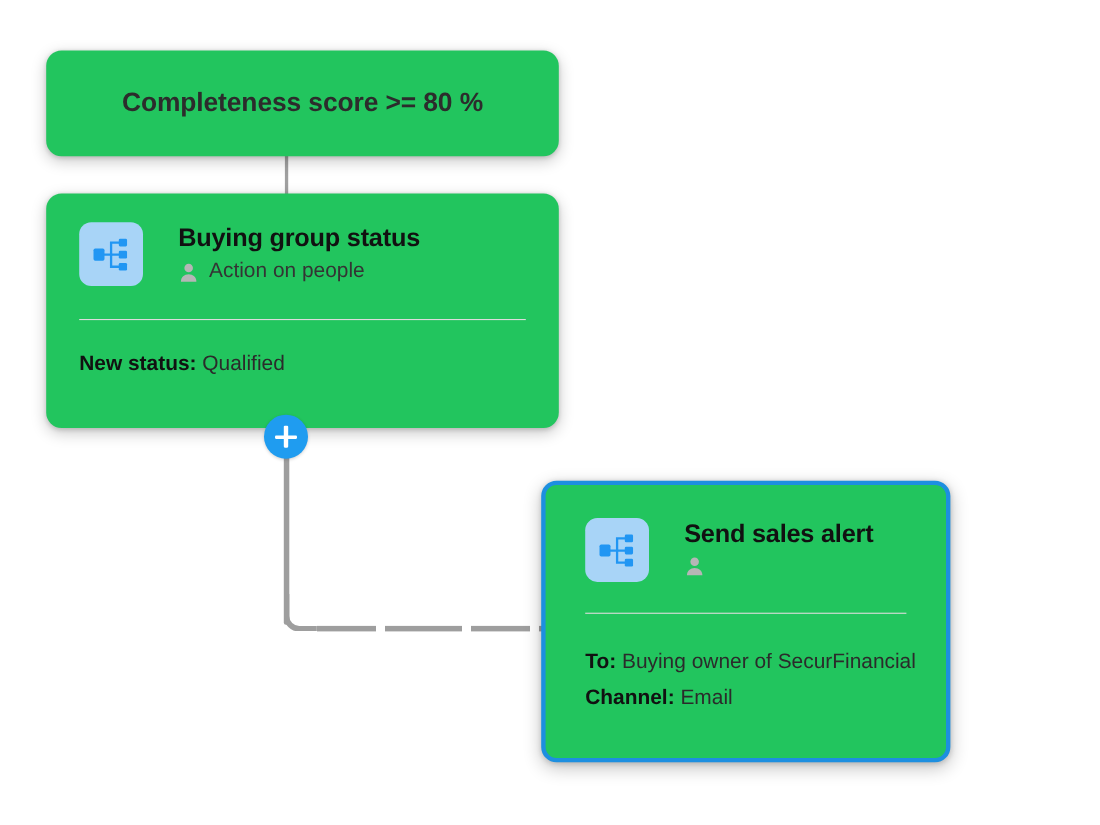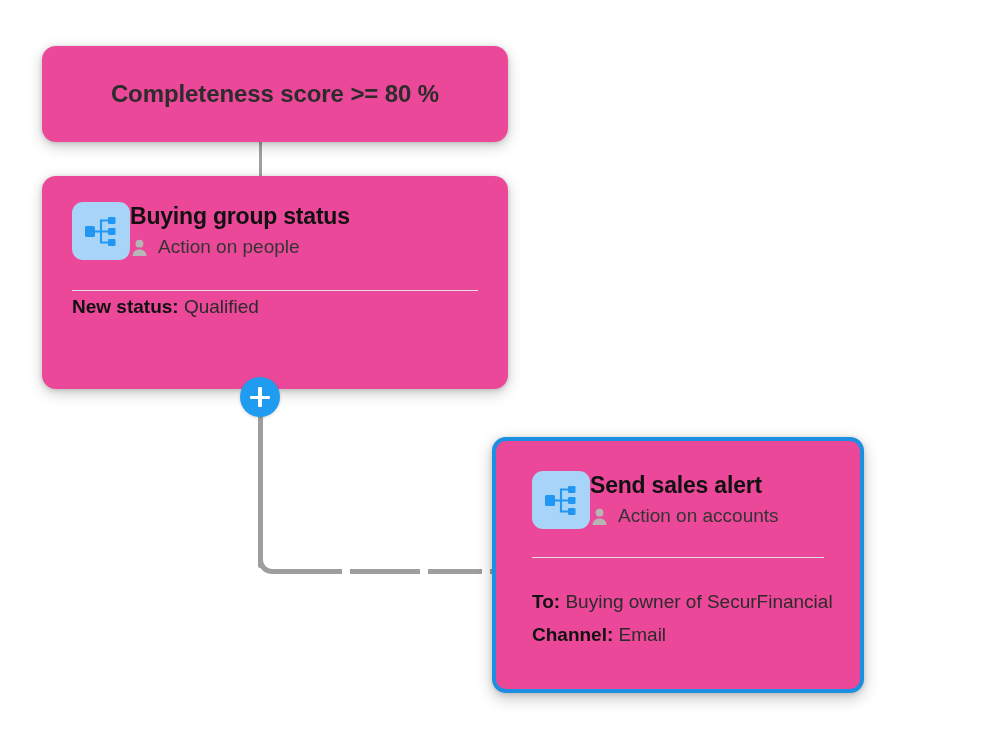--- a/index.html
+++ b/index.html
@@ -95,21 +95,21 @@
     width: 20px; height: 3.4px;
   }
   #add-node-button .plus-v {
     left: 18.3px; top: 10px;
     width: 3.4px; height: 20px;
   }
 
   
   .card {
     position: absolute;
-    background: #ec4899;
+    background: #22c55e;
     border-radius: 14px;
     box-shadow: 0 4px 14px rgba(0,0,0,0.22), 0 1px 4px rgba(0,0,0,0.14);
     box-sizing: border-box;
     z-index: 20;
   }
 
   
   #condition-card {
     left: 42px;
     top: 46px;
@@ -142,21 +142,21 @@
     width: 372px;
     height: 256px;
     padding: 30px 36px 0 36px;
     border: 4px solid #1d8fe0;
     box-shadow: 0 5px 16px rgba(0,0,0,0.24), 0 1px 5px rgba(0,0,0,0.14);
   }
 
   .card-header {
     display: flex;
     align-items: flex-start;
-    gap: 0;
+    gap: 32px;
   }
 
   .type-icon {
     flex: 0 0 auto;
     width: 58px;
     height: 58px;
     border-radius: 11px;
     background: #a8d4f7;
     display: flex;
     align-items: center;
@@ -207,20 +207,21 @@
   .card-divider {
     height: 1px;
     background: #dcdcdc;
     margin-top: 30px;
   }
   #action-card-accounts .card-divider {
     margin-top: 28px;
   }
 
   .card-body {
+    margin-top: 24px;
   }
   #action-card-accounts .card-body {
     margin-top: 28px;
   }
 
   .field-row {
     font-size: 19px;
     color: #1a1a1a;
     line-height: 1.72;
     white-space: nowrap;
@@ -300,21 +301,20 @@
           <rect x="24" y="24" width="7.5" height="7" rx="1.2" fill="#2196f3"></rect>
         </svg>
       </div>
       <div class="header-text">
         <div class="card-title">Send sales alert</div>
         <div class="card-subtitle-row">
           <svg class="person-icon" viewBox="0 0 20 20" aria-hidden="true">
             <circle cx="10" cy="6" r="4.1" fill="#b6b6b6"></circle>
             <path d="M2.6 19c0-4.2 3.3-7 7.4-7s7.4 2.8 7.4 7z" fill="#b6b6b6"></path>
           </svg>
-          <span class="card-subtitle">Action on accounts</span>
         </div>
       </div>
     </div>
 
     <div class="card-divider"></div>
 
     <div class="card-body">
       <div class="field-row">
         <span class="field-label">To:</span>
         <span class="field-value">Buying owner of SecurFinancial</span>

